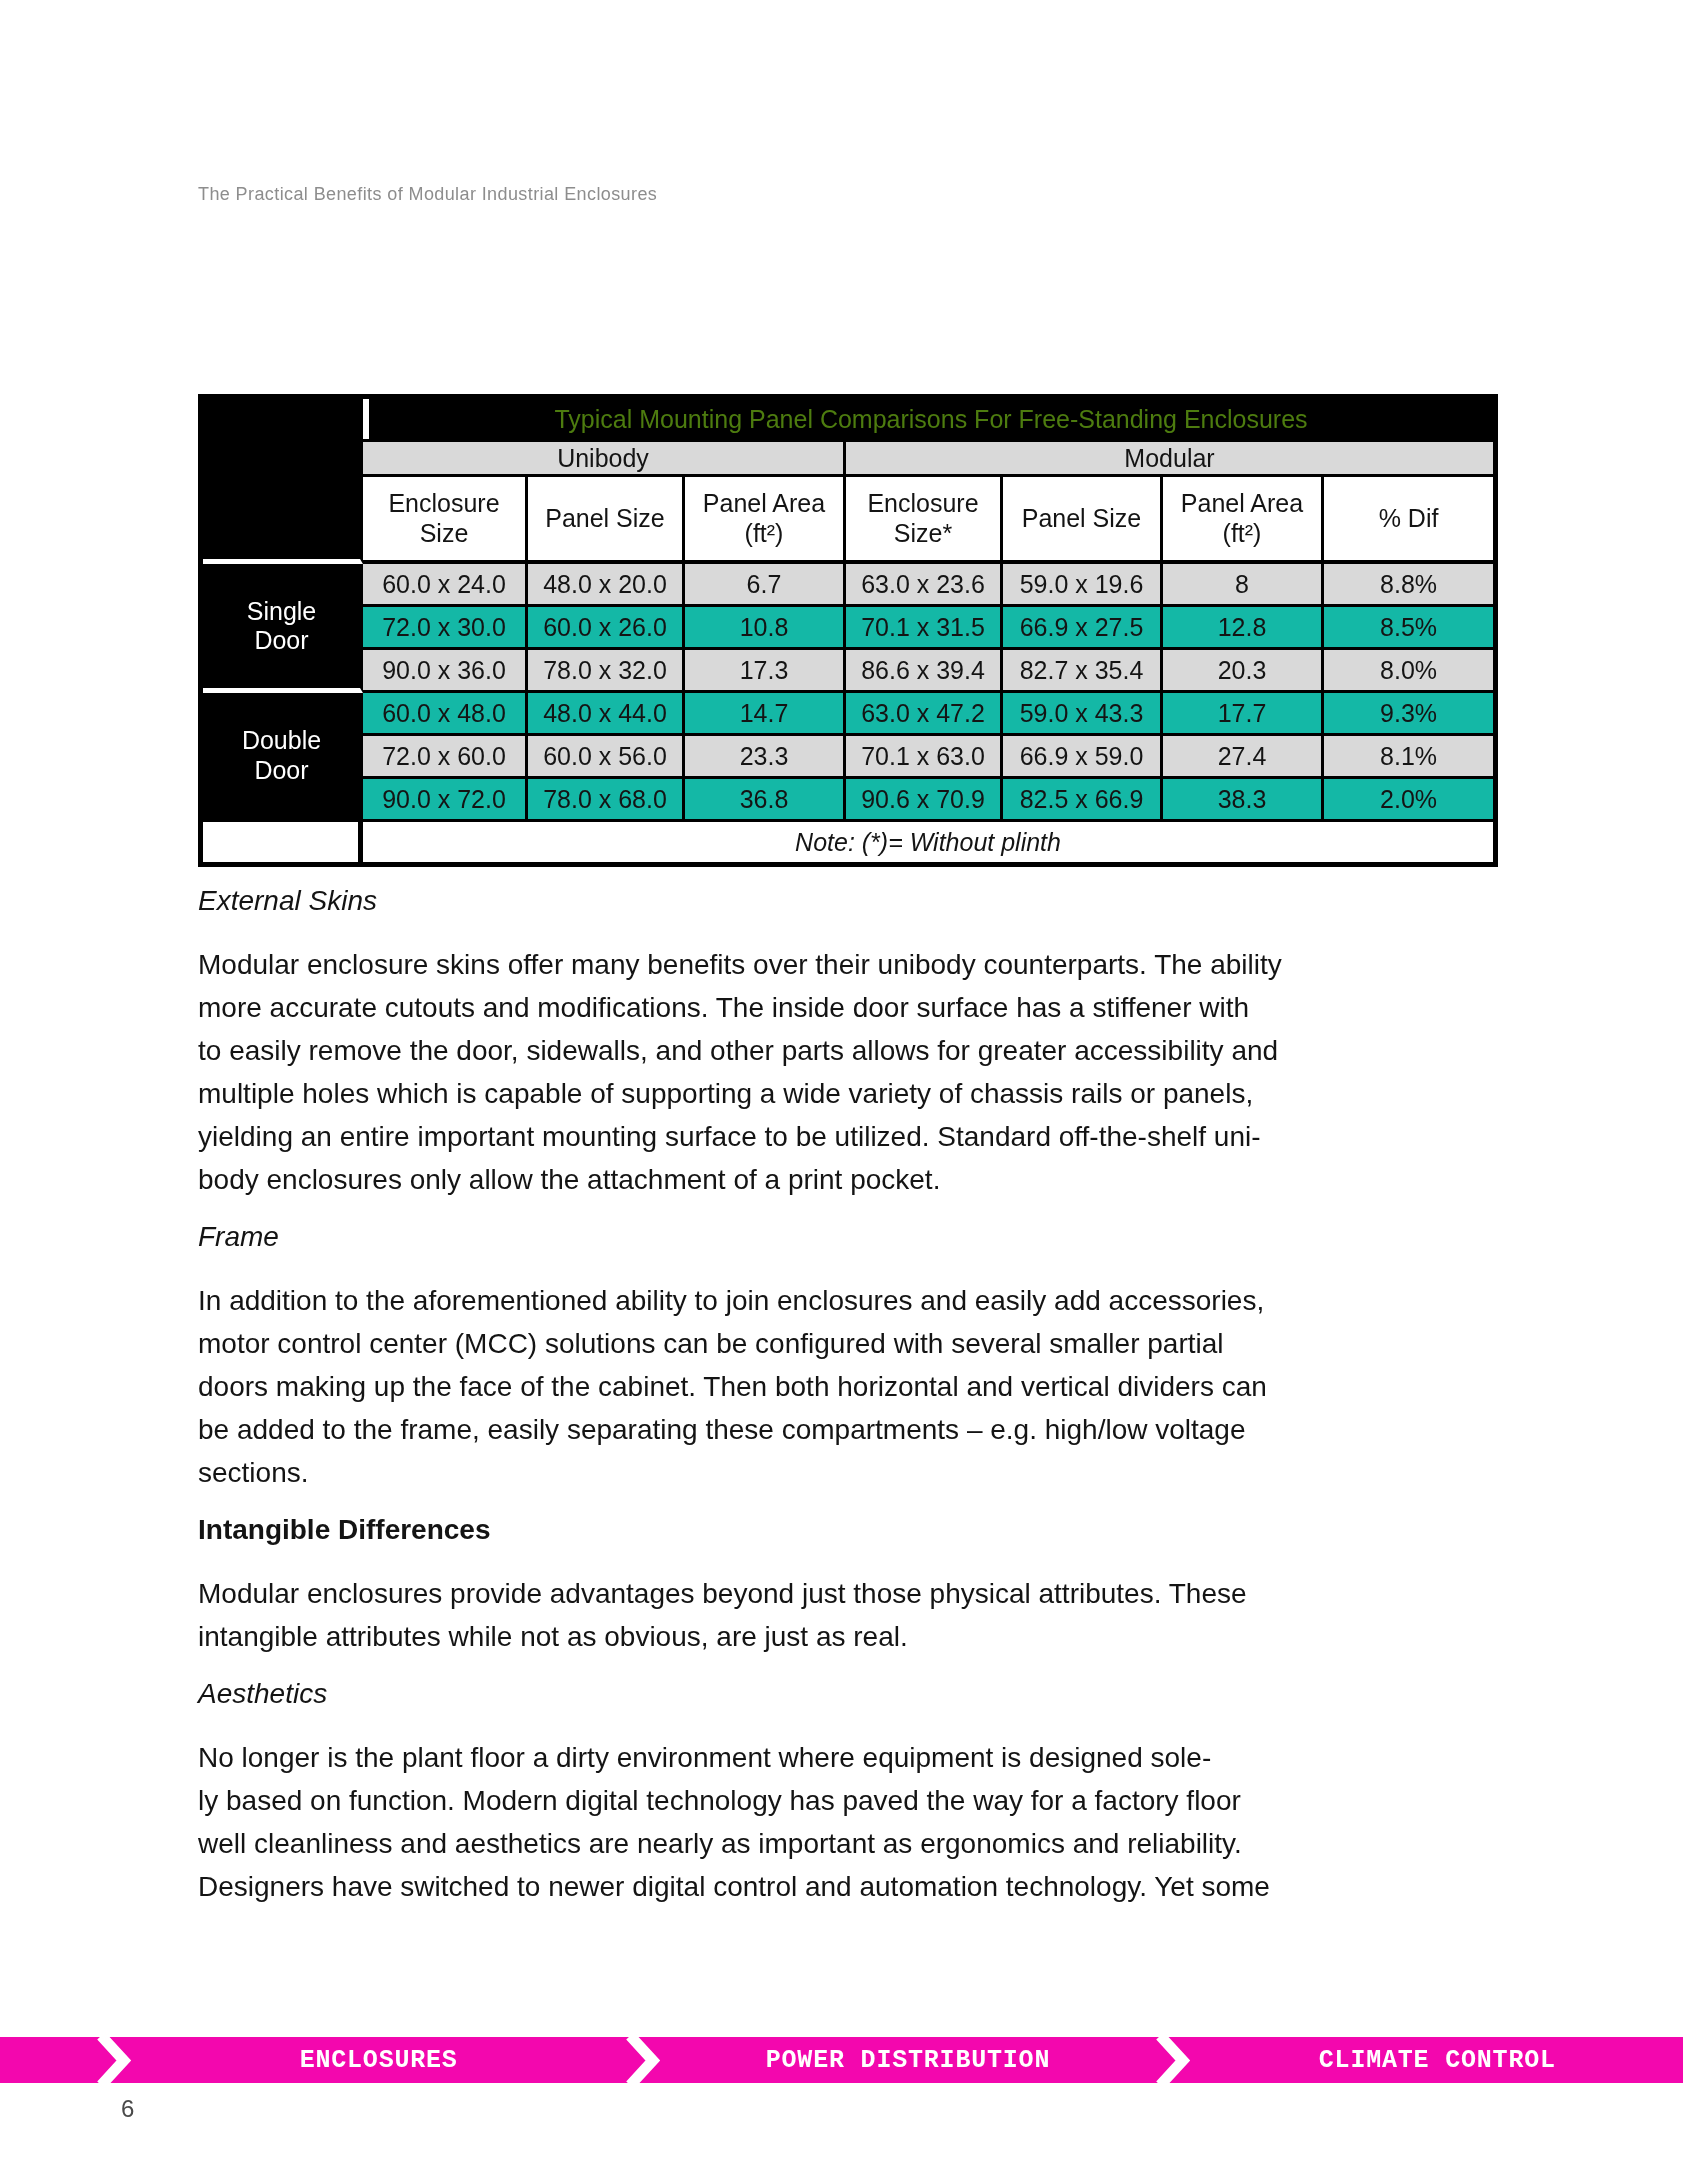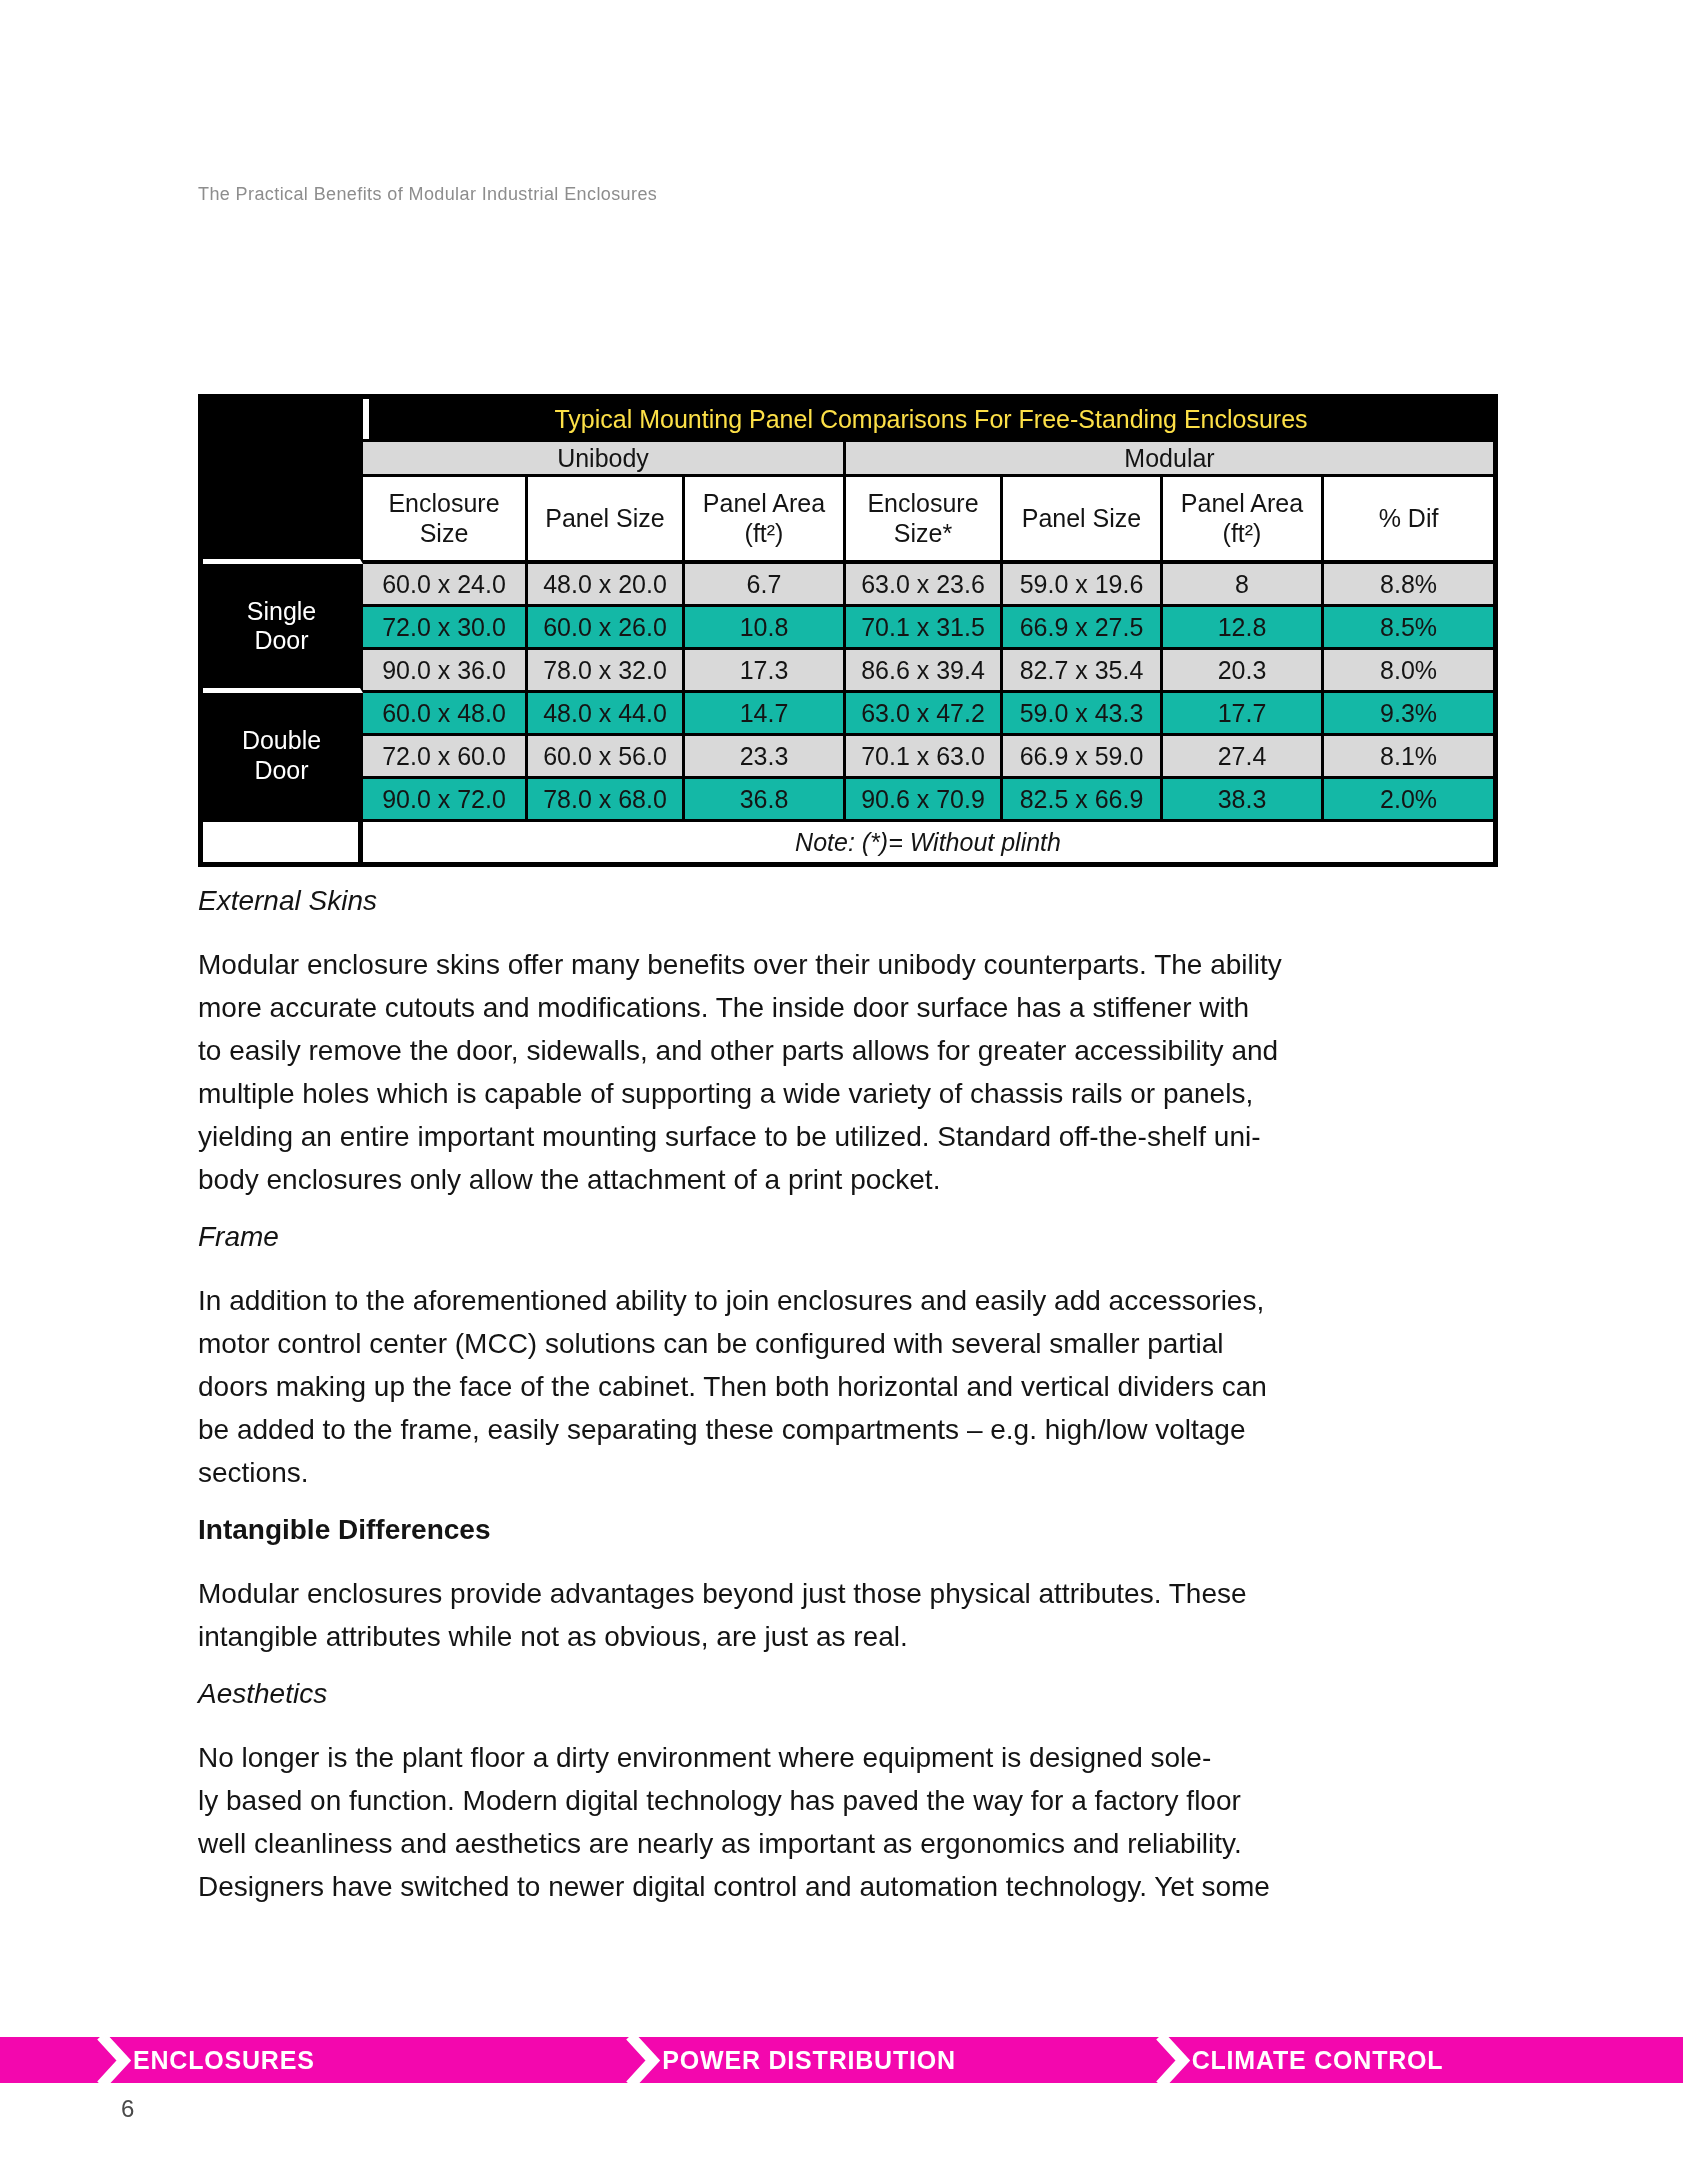--- a/index.html
+++ b/index.html
@@ -20,21 +20,21 @@
     border-collapse:separate; border-spacing:0; border:5px solid #000;
     table-layout:fixed;
   }
   .tbl td {
     text-align:center; vertical-align:middle; font-size:25px;
     padding:0 6px; box-sizing:border-box; overflow:hidden;
     border-right:3px solid #000; border-bottom:3px solid #000;
   }
   .tbl tr td:last-child { border-right:none; }
   .title-cell {
-    background:#000; color:#fde047; height:40px; font-size:26px;
+    background:#000; color:#4d7c0f; height:40px; font-size:26px;
     border-left:6px solid #fff !important; border-bottom:none !important;
   }
   .lbl {
     background:#000; color:#fff; white-space:pre-line; line-height:1.18;
     border-right:3px solid #000 !important; border-bottom:5px solid #fff !important;
   }
   .lbl.dbl { border-bottom:4px solid #000 !important; }
   .group-cell { background:#d9d9d9; height:38px; border-top:3px solid #000; }
   .colhead { background:#fff; height:87px; line-height:1.18; border-bottom:4px solid #000 !important; padding:4px 10px; }
   .cell { height:43px; background:#14b8a6; }
@@ -51,22 +51,22 @@
 
   
   .footer-bar {
     position:absolute; left:0; top:2037px; width:1683px; height:46px;
     display:flex; align-items:center; padding-left:95px; box-sizing:border-box;
     overflow:visible;
   }
   .segment { flex:1; display:flex; align-items:center; height:100%; }
   .chev { flex:0 0 auto; display:block; }
   .seg-label {
-    flex:1; color:#ffffff; font-weight:bold;
-    font-size:25px; letter-spacing:0.8px; white-space:pre;
+    flex:1; text-align:center; color:#ffffff; font-weight:bold;
+    font-size:25px; letter-spacing:0.8px; white-space:pre;font-family:Liberation Mono, monospace;
   }
   .page-num { position:absolute; left:121px; top:2095px; font-size:24px; color:#4a4a4a; }
 </style>
 </head>
 <body>
 
 <div class="page">
 
   <div class="doc-title">The Practical Benefits of Modular Industrial Enclosures</div>
 

